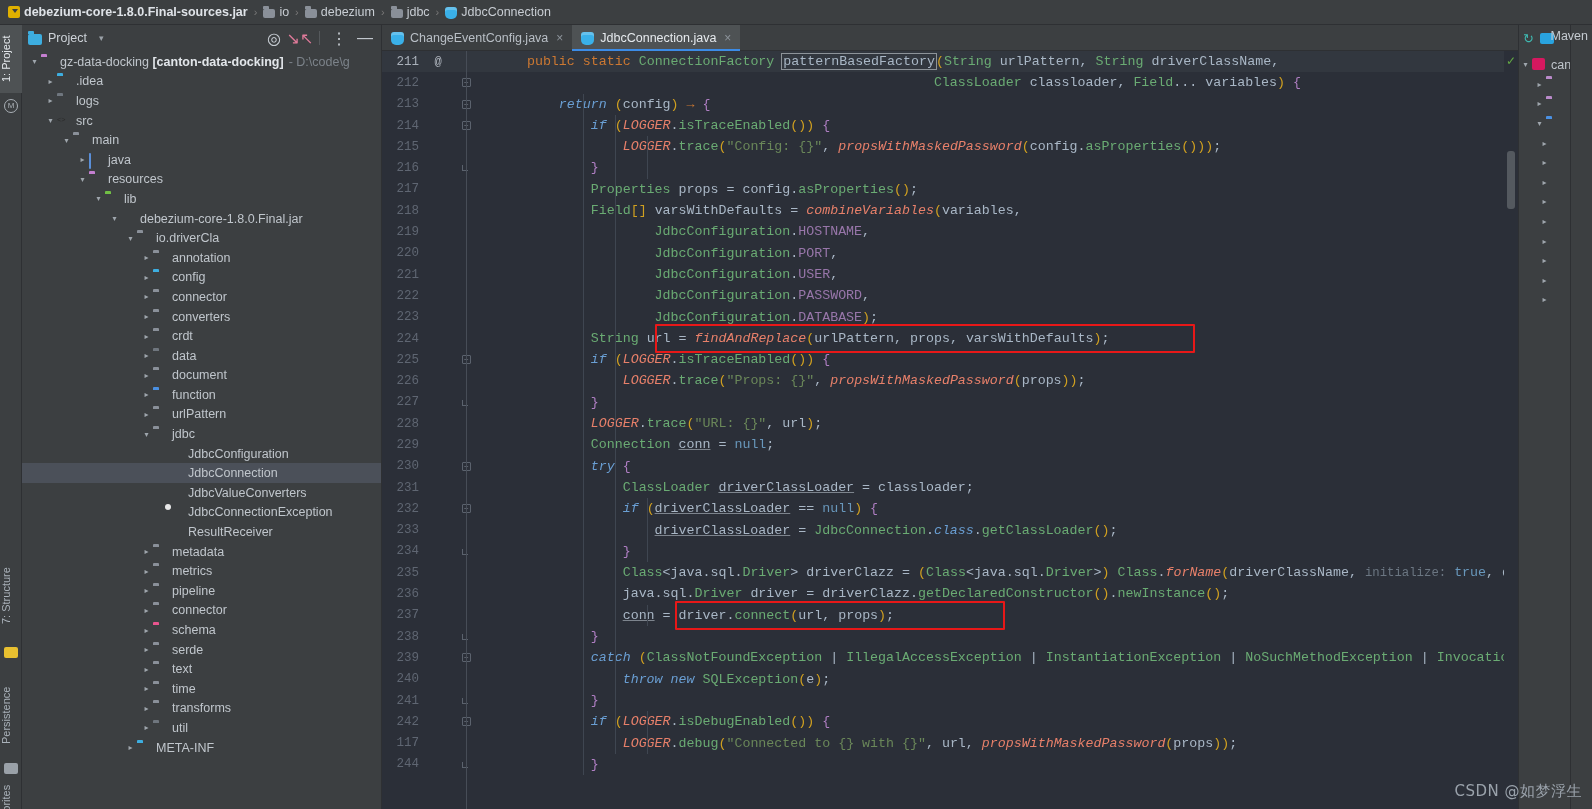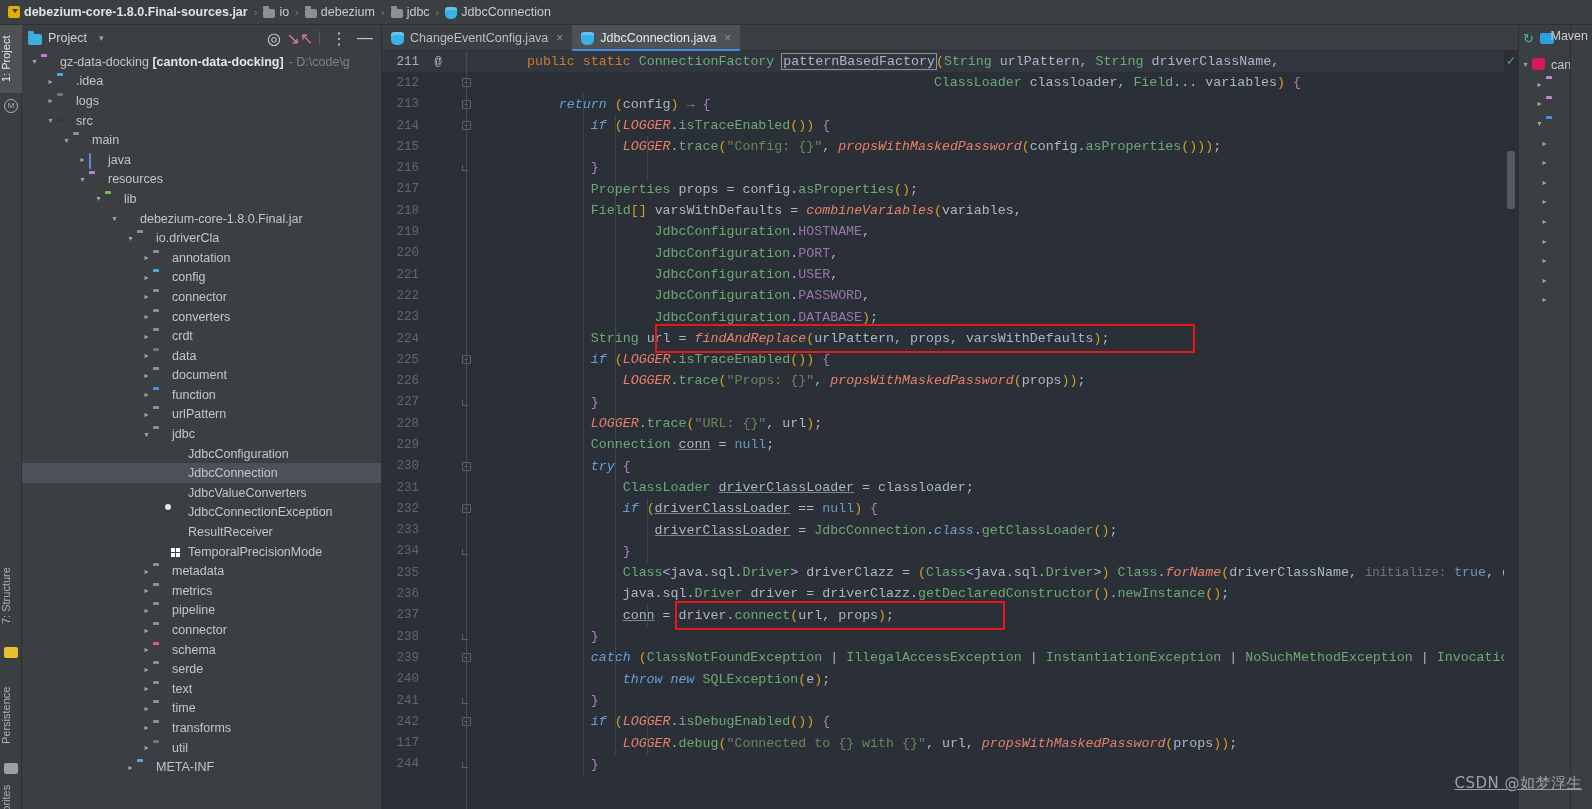--- a/index.html
+++ b/index.html
@@ -236,23 +236,23 @@
   .mvn-hdr { height:26px; display:flex; align-items:center; gap:6px; padding-left:4px; }
   .mvn-tree { flex:1; padding-top:4px; position:relative; }
   .mvnrow { height:19.6px; display:flex; align-items:center; font-size:12.5px; color:#c3c9cf; white-space:nowrap; cursor:pointer;}
 
   .topright-label {
     position:absolute; top:4px; right:6px; font-size:12.5px; color:#c5cbd1;
   }
 
   
   .watermark {
-    position: absolute; right: 10px; bottom: 16px;
+    position: absolute; right: 10px; bottom: 8px;
     font-size: 15px; color: #9aa2ab; letter-spacing: .5px;
-    pointer-events: none; font-family: "DejaVu Sans", sans-serif; text-decoration: underline;
+    pointer-events: none; font-family: "DejaVu Sans", sans-serif;
   }
   .refresh-ic { color:#3fb8b0; font-size:13px; }
 </style>
 </head>
 <body>
 
 <div id="app">
 
   <div class="crumbbar">
     <div class="crumb first">
@@ -454,26 +454,20 @@
             <span class="ticon"><span class="cls-icon exc"></span></span>
             <span class="tlabel">JdbcConnectionException</span>
           </div>
           <div class="tnode">
             <span style="display:inline-block;width:134px"></span>
             <span class="tarrow"></span>
             <span class="ticon"><span class="iface-icon"></span></span>
             <span class="tlabel">ResultReceiver</span>
           </div>
           <div class="tnode">
-            <span style="display:inline-block;width:134px"></span>
-            <span class="tarrow"></span>
-            <span class="ticon"><span class="enum-icon"></span></span>
-            <span class="tlabel">TemporalPrecisionMode</span>
-          </div>
-          <div class="tnode">
             <span style="display:inline-block;width:118px"></span>
             <span class="tarrow">▸</span>
             <span class="ticon"><span class="fld grey"></span></span>
             <span class="tlabel">metadata</span>
           </div>
           <div class="tnode">
             <span style="display:inline-block;width:118px"></span>
             <span class="tarrow">▸</span>
             <span class="ticon"><span class="fld grey"></span></span>
             <span class="tlabel">metrics</span>

